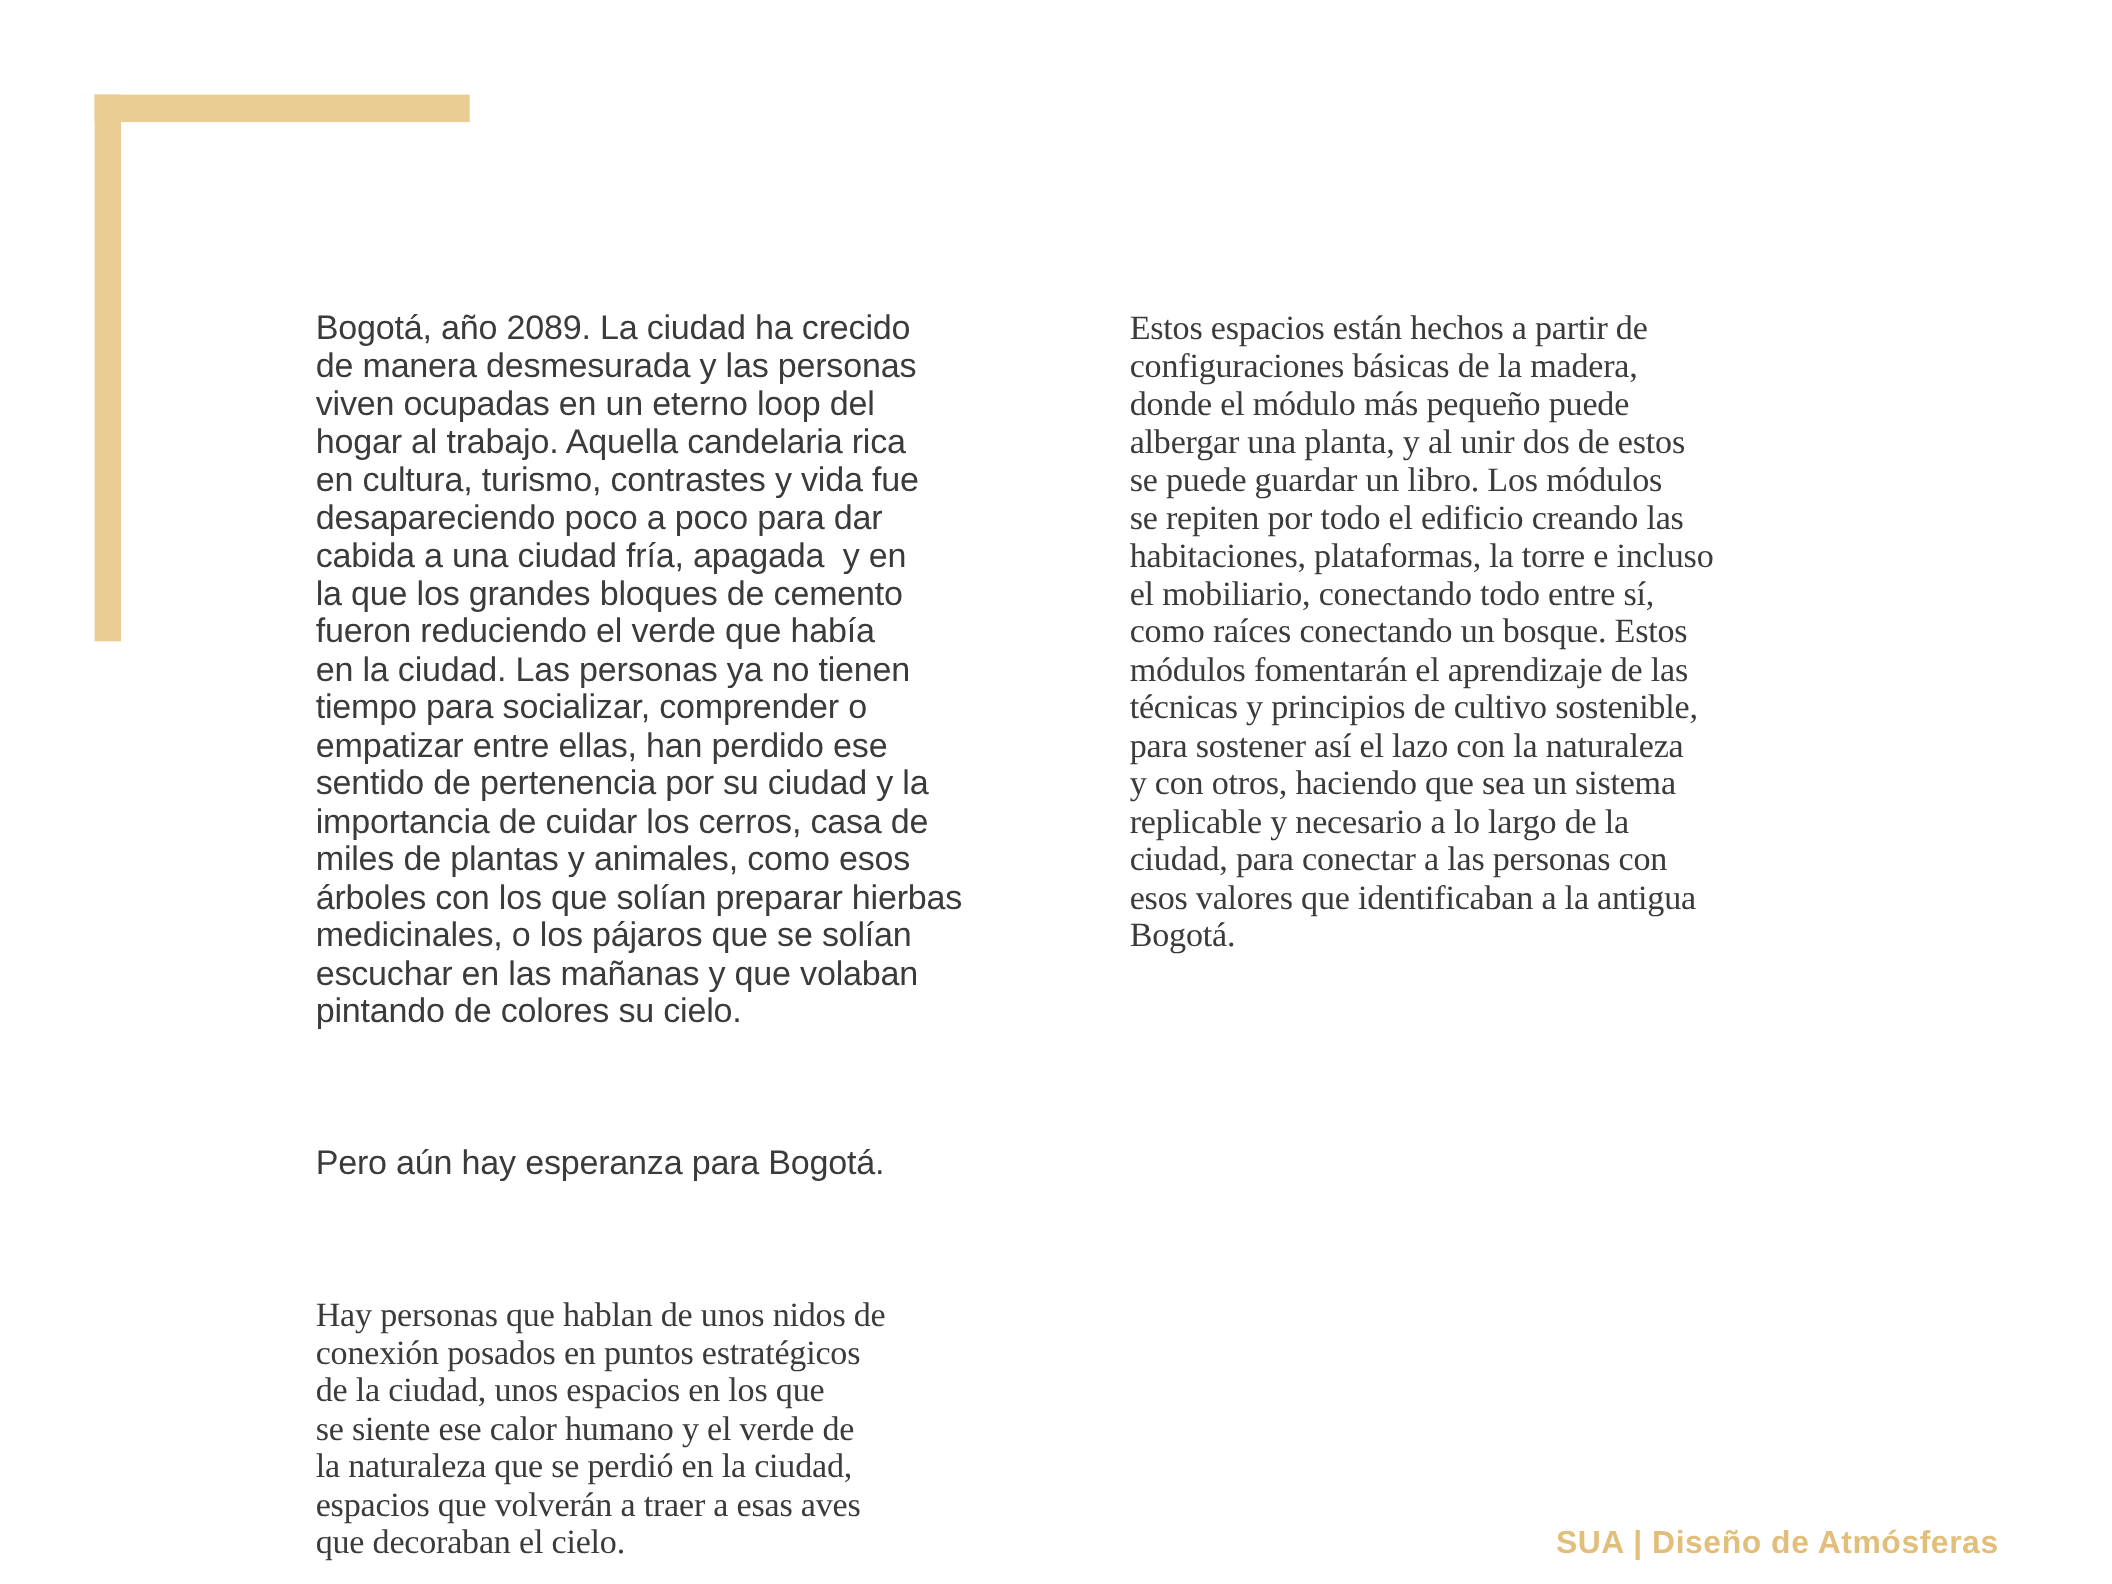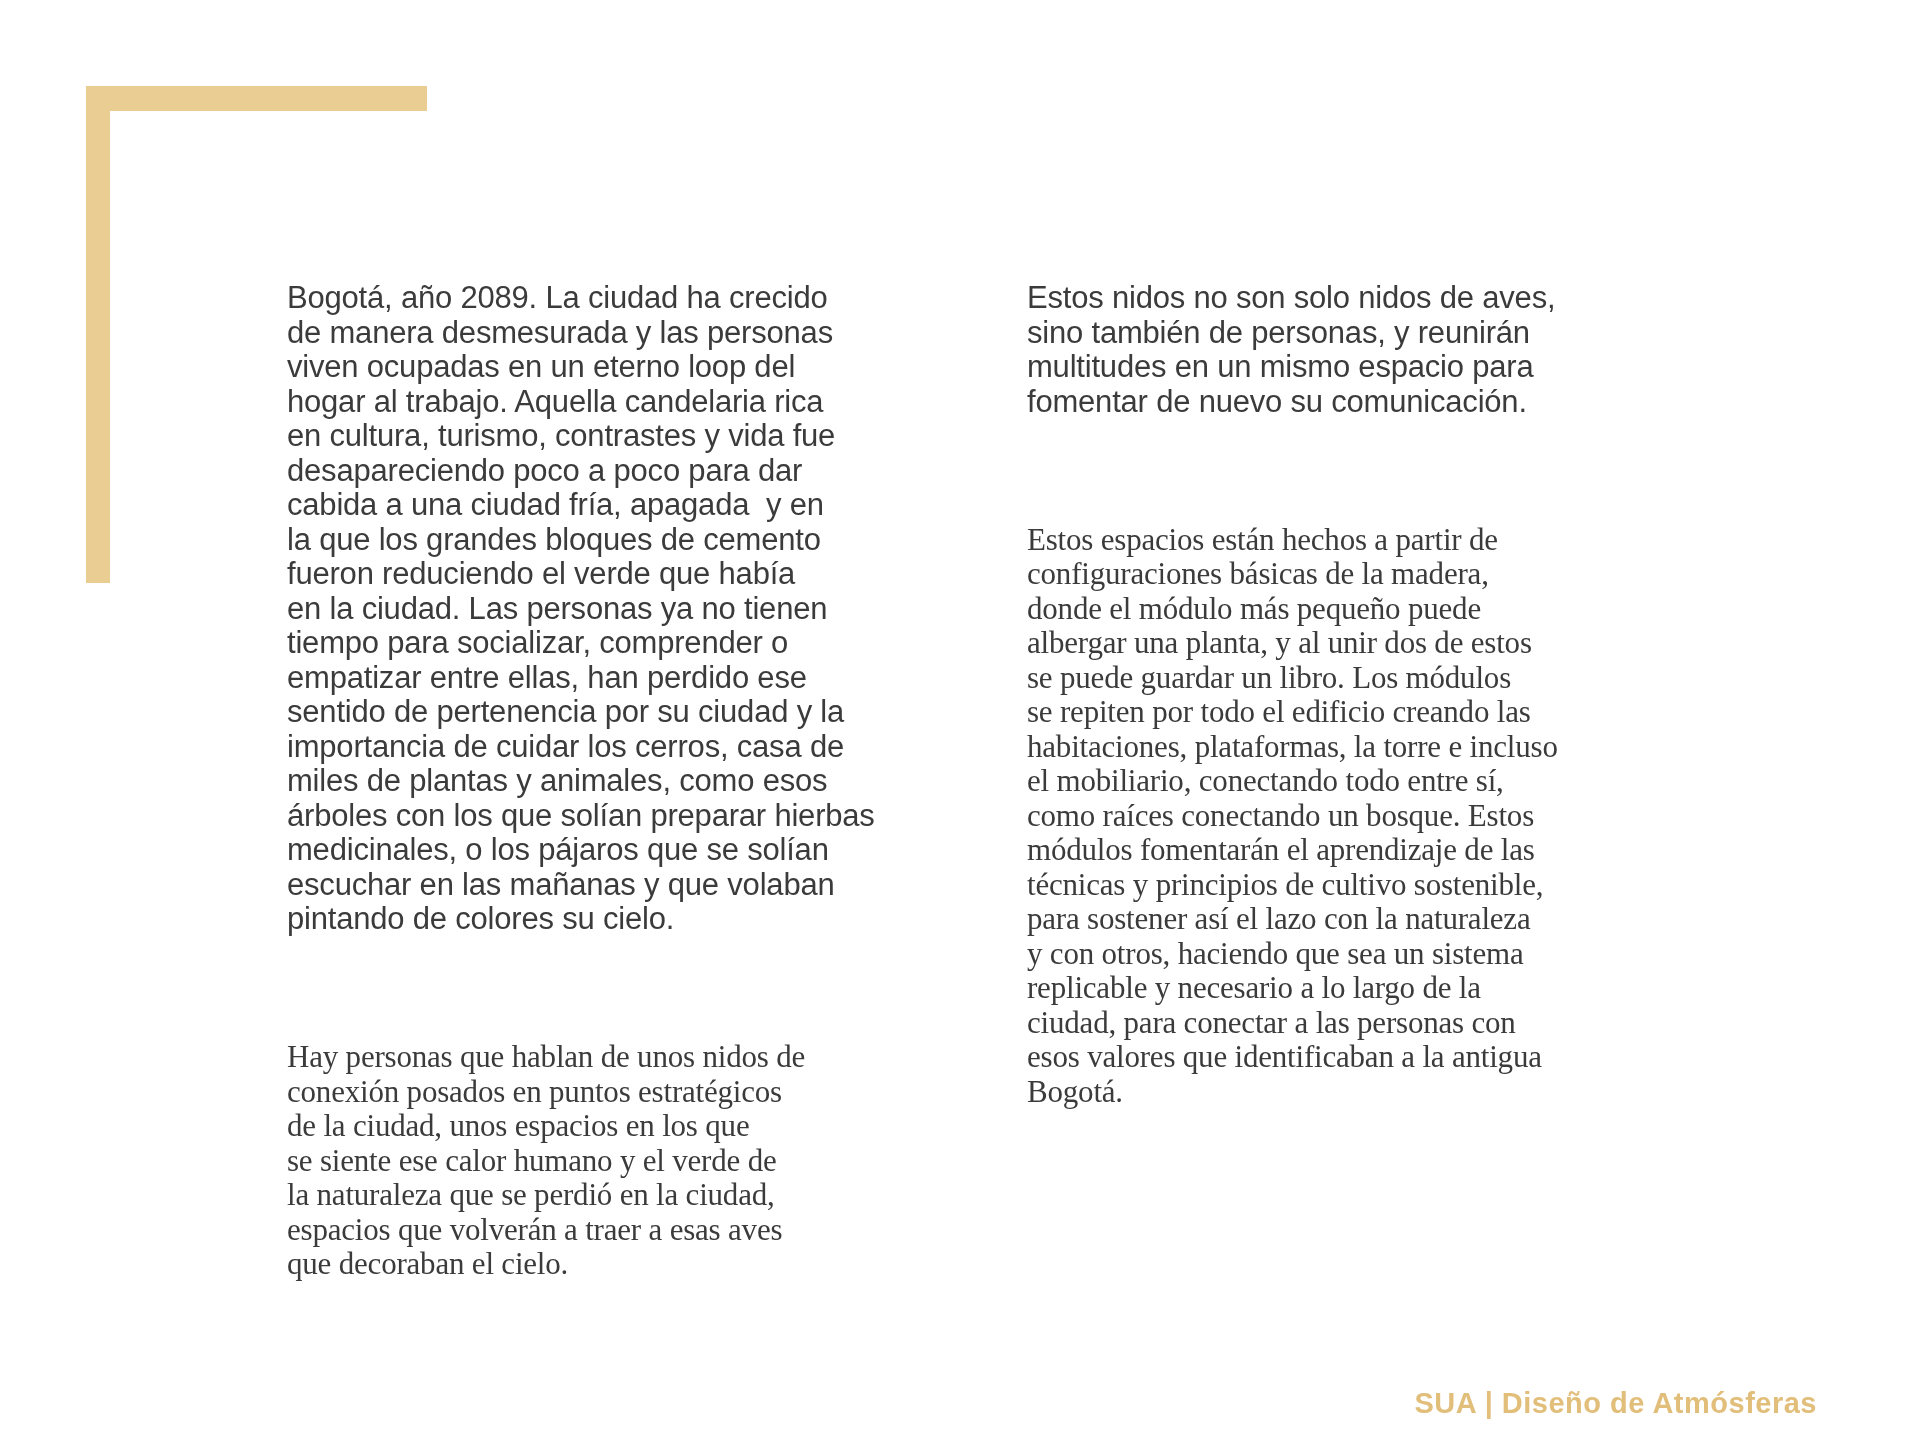--- a/index.html
+++ b/index.html
@@ -88,34 +88,31 @@
 en la ciudad. Las personas ya no tienen
 tiempo para socializar, comprender o
 empatizar entre ellas, han perdido ese
 sentido de pertenencia por su ciudad y la
 importancia de cuidar los cerros, casa de
 miles de plantas y animales, como esos
 árboles con los que solían preparar hierbas
 medicinales, o los pájaros que se solían
 escuchar en las mañanas y que volaban
 pintando de colores su cielo.</p>
+  <p>Pero aún hay esperanza para Bogotá.</p>
   <p>Hay personas que hablan de unos nidos de
 conexión posados en puntos estratégicos
 de la ciudad, unos espacios en los que
 se siente ese calor humano y el verde de
 la naturaleza que se perdió en la ciudad,
 espacios que volverán a traer a esas aves
 que decoraban el cielo.</p>
 </div>
 
 <div class="text-col col-right">
-  <p>Estos nidos no son solo nidos de aves,
-sino también de personas, y reunirán
-multitudes en un mismo espacio para
-fomentar de nuevo su comunicación.</p>
   <p>Estos espacios están hechos a partir de
 configuraciones básicas de la madera,
 donde el módulo más pequeño puede
 albergar una planta, y al unir dos de estos
 se puede guardar un libro. Los módulos
 se repiten por todo el edificio creando las
 habitaciones, plataformas, la torre e incluso
 el mobiliario, conectando todo entre sí,
 como raíces conectando un bosque. Estos
 módulos fomentarán el aprendizaje de las

